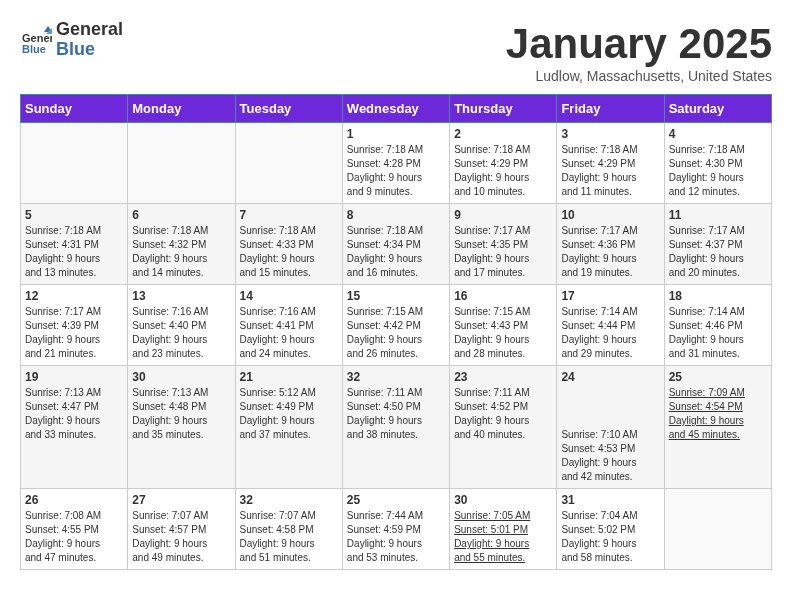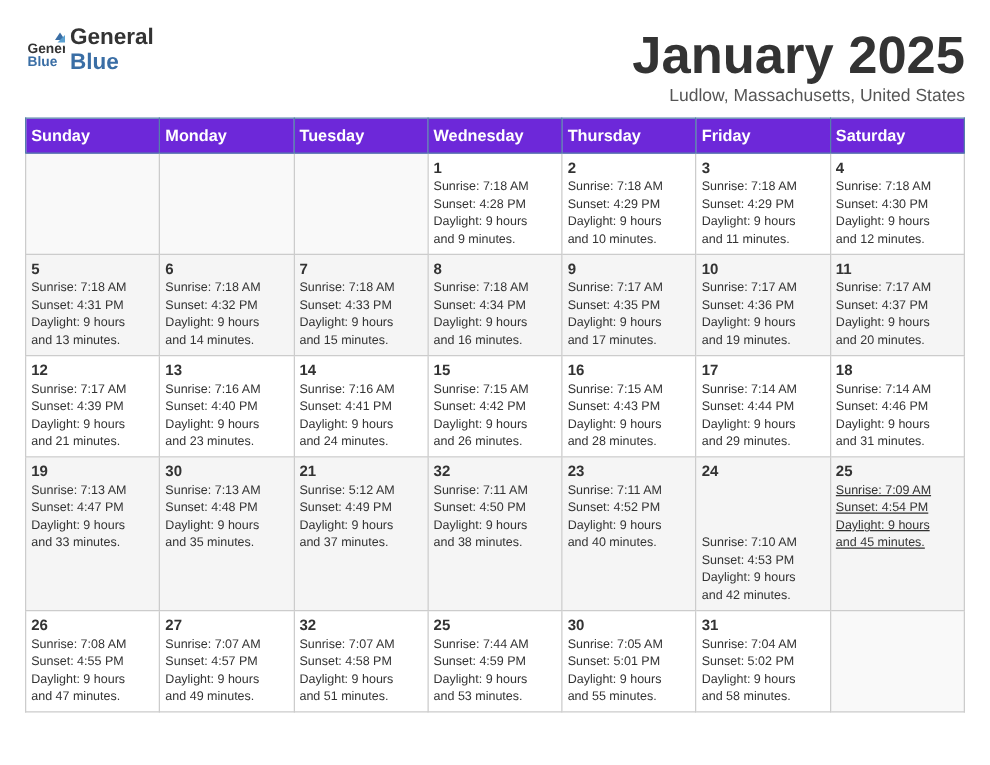--- a/index.html
+++ b/index.html
@@ -332,21 +332,21 @@
         </td>
         <td>
           <div class="day-number">25</div>
           <div class="day-info" style="white-space: pre-line;">Sunrise: 7:44 AM
 Sunset: 4:59 PM
 Daylight: 9 hours
 and 53 minutes.</div>
         </td>
         <td>
           <div class="day-number">30</div>
-          <div class="day-info" style="white-space: pre-line;">Sunrise: 7:05 AM
+          <div class="day-info" style="white-space: pre-line; text-decoration: underline;">Sunrise: 7:05 AM
 Sunset: 5:01 PM
 Daylight: 9 hours
 and 55 minutes.</div>
         </td>
         <td>
           <div class="day-number">31</div>
           <div class="day-info" style="white-space: pre-line;">Sunrise: 7:04 AM
 Sunset: 5:02 PM
 Daylight: 9 hours
 and 58 minutes.</div>

